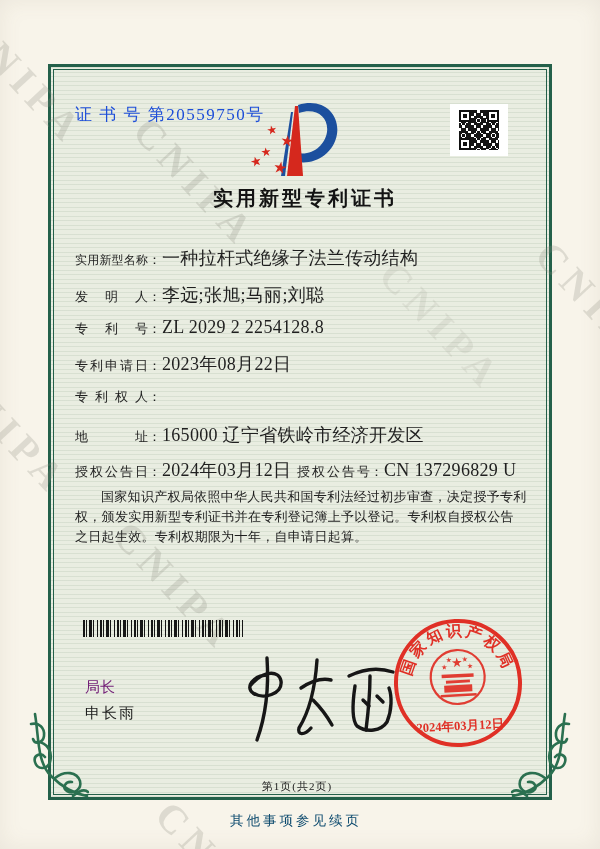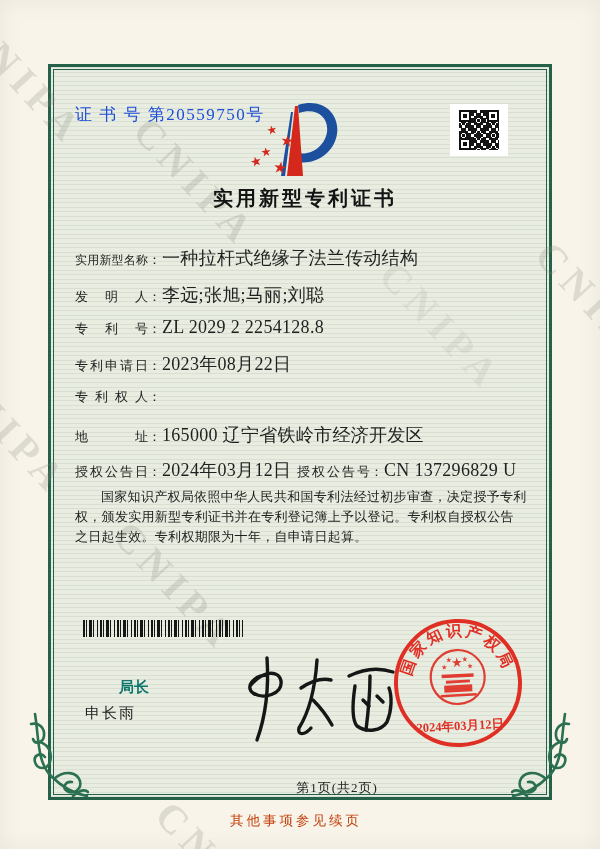--- a/index.html
+++ b/index.html
@@ -57,32 +57,32 @@
   
   .barcode{position:absolute; left:83px; top:620px; width:160px; height:17px;
     background:repeating-linear-gradient(90deg,
       #161616 0 2px, rgba(0,0,0,0) 2px 3px,
       #161616 3px 4px, rgba(0,0,0,0) 4px 6px,
       #161616 6px 9px, rgba(0,0,0,0) 9px 10px,
       #161616 10px 11px, rgba(0,0,0,0) 11px 14px,
       #161616 14px 15px, rgba(0,0,0,0) 15px 17px);
   }
   
-  .issuer-title{position:absolute; left:85px; top:678px; font-size:15px; font-weight:bold; color:#0f766e; font-family:"Liberation Sans","DejaVu Sans",sans-serif;margin-left:34px;}
+  .issuer-title{position:absolute; left:85px; top:678px; font-size:15px; font-weight:normal; color:#701a75; font-family:"Liberation Sans","DejaVu Sans",sans-serif;}
   .issuer-name{position:absolute; left:85px; top:704px; font-size:15px; font-weight:normal; color:#1c1c1c; letter-spacing:2px; font-family:"Liberation Sans","DejaVu Sans",sans-serif;}
   .sig{position:absolute; left:205px; top:648px; width:215px; height:100px;}
   
   .seal{position:absolute; left:392px; top:617px; width:132px; height:132px; transform:rotate(-3deg); opacity:0.95;}
   
   .orn{position:absolute; width:62px; height:90px;}
   .orn-l{left:27px; top:712px;}
   .orn-r{left:511px; top:712px; transform:scaleX(-1);}
   
-  .page-no{position:absolute; left:48px; top:779px; width:498px; text-align:center; font-size:13px; color:#222; letter-spacing:1px;padding-left:40px;}
-  .note{position:absolute; left:0; top:812px; width:592px; text-align:center; font-size:13.5px; color:#c2410c; letter-spacing:3px;}
+  .page-no{position:absolute; left:48px; top:779px; width:498px; text-align:center; font-size:11px; color:#222; letter-spacing:1px;}
+  .note{position:absolute; left:0; top:812px; width:592px; text-align:center; font-size:13.5px; color:#0c4a6e; letter-spacing:3px;}
 </style>
 </head>
 <body>
 
 <div class="page">
 
   <div class="frame"></div>
 
   <div class="wm" style="left:-14px; top:6px;">CNIPA</div>
   <div class="wm" style="left:158px; top:108px;">CNIPA</div>

